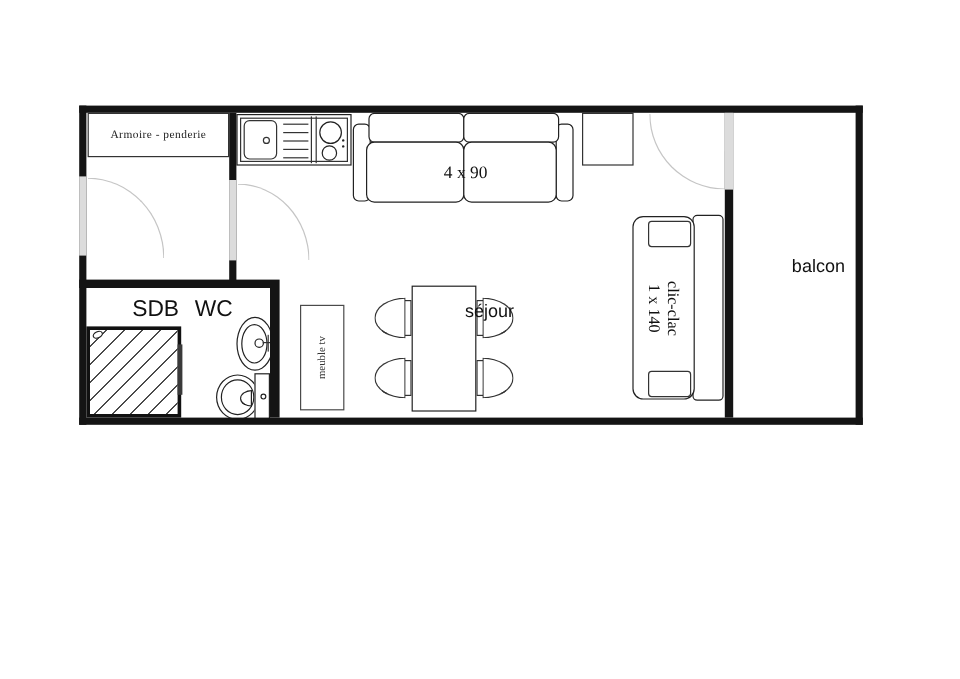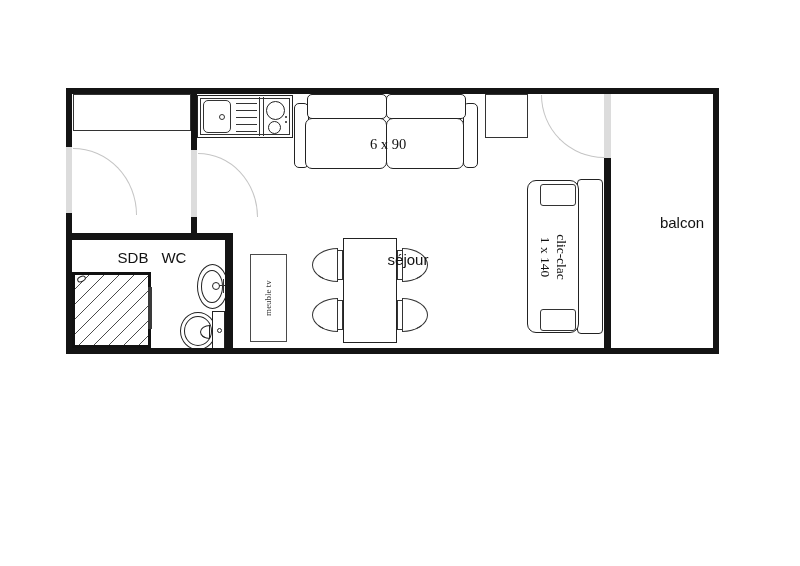--- a/index.html
+++ b/index.html
@@ -39,20 +39,21 @@
 
   <div class="abs opening" style="left:66px;top:147px;width:6px;height:66px;"></div>
   <div class="abs opening" style="left:191px;top:150px;width:6px;height:67px;"></div>
   <div class="abs opening" style="left:604px;top:94px;width:7px;height:64px;"></div>
 
   <div class="abs arc arc-tr" style="left:73px;top:148px;width:64px;height:67px;"></div>
   <div class="abs arc arc-tr" style="left:198px;top:153px;width:60px;height:64px;"></div>
   <div class="abs arc arc-bl" style="left:541px;top:95px;width:63px;height:63px;"></div>
 
   <div class="abs f thin" style="left:73px;top:94px;width:118px;height:37px;"></div>
+  <div class="abs lbl serif" style="left:73px;top:94px;width:118px;height:37px;font-size:9.5px;letter-spacing:.4px;color:#222;">Armoire - penderie</div>
 
   <div class="abs f" style="left:197px;top:95px;width:96px;height:43px;"></div>
   <div class="abs" style="left:200px;top:98px;width:90px;height:37px;border:1px solid #333;z-index:3;"></div>
   <div class="abs" style="left:259px;top:97px;width:5px;height:39px;border-left:1px solid #333;border-right:1px solid #333;z-index:4;box-sizing:border-box;"></div>
   <div class="abs f thin" style="left:203px;top:100px;width:28px;height:33px;border-radius:5px;"></div>
   <div class="abs thin circ" style="left:219px;top:114px;width:6px;height:6px;border:1px solid #333;z-index:4;"></div>
   <div class="abs line" style="left:236px;top:103px;width:21px;height:1px;"></div>
   <div class="abs line" style="left:236px;top:110px;width:21px;height:1px;"></div>
   <div class="abs line" style="left:236px;top:117px;width:21px;height:1px;"></div>
   <div class="abs line" style="left:236px;top:124px;width:21px;height:1px;"></div>
@@ -61,21 +62,21 @@
   <div class="abs thin circ" style="left:268px;top:121px;width:13px;height:13px;border:1.2px solid #222;z-index:4;"></div>
   <div class="abs circ" style="left:285px;top:116px;width:2.4px;height:2.4px;background:#222;z-index:4;"></div>
   <div class="abs circ" style="left:285px;top:121px;width:2.4px;height:2.4px;background:#222;z-index:4;"></div>
 
   <div class="abs f" style="left:294px;top:103px;width:15px;height:65px;border-radius:5px;"></div>
   <div class="abs f" style="left:463px;top:103px;width:15px;height:65px;border-radius:5px;"></div>
   <div class="abs f" style="left:307px;top:94px;width:80px;height:25px;border-radius:5px;"></div>
   <div class="abs f" style="left:386px;top:94px;width:80px;height:25px;border-radius:5px;"></div>
   <div class="abs f" style="left:305px;top:118px;width:82px;height:51px;border-radius:7px;"></div>
   <div class="abs f" style="left:386px;top:118px;width:78px;height:51px;border-radius:7px;"></div>
-  <div class="abs lbl serif" style="left:338px;top:136px;width:100px;height:16px;font-size:14.5px;">6 x 90</div>
+  <div class="abs lbl serif" style="left:338px;top:136px;width:100px;height:16px;font-size:14.5px;">4 x 90</div>
 
   <div class="abs f thin" style="left:485px;top:94px;width:43px;height:44px;"></div>
 
   <div class="abs f" style="left:577px;top:179px;width:26px;height:155px;border-radius:4px;"></div>
   <div class="abs f" style="left:527px;top:180px;width:52px;height:153px;border-radius:9px;"></div>
   <div class="abs f thin" style="left:540px;top:184px;width:36px;height:22px;border-radius:3px;"></div>
   <div class="abs f thin" style="left:540px;top:309px;width:36px;height:22px;border-radius:3px;"></div>
   <div class="abs lbl serif rot-cw" style="left:553px;top:257px;width:72px;height:34px;font-size:13.5px;line-height:16px;flex-direction:column;z-index:7;">
     <span>clic-clac</span>
     <span>1 x 140</span>
@@ -87,21 +88,21 @@
   <div class="abs f thin" style="left:336px;top:300px;width:7px;height:30px;"></div>
   <div class="abs f thin" style="left:312px;top:298px;width:26px;height:34px;border-radius:26px 0 0 26px / 17px 0 0 17px;"></div>
   <div class="abs f thin" style="left:397px;top:250px;width:7px;height:30px;"></div>
   <div class="abs f thin" style="left:402px;top:248px;width:26px;height:34px;border-radius:0 26px 26px 0 / 0 17px 17px 0;"></div>
   <div class="abs f thin" style="left:397px;top:300px;width:7px;height:30px;"></div>
   <div class="abs f thin" style="left:402px;top:298px;width:26px;height:34px;border-radius:0 26px 26px 0 / 0 17px 17px 0;"></div>
 
   <div class="abs" style="left:250px;top:254px;width:37px;height:88px;border:1.2px solid #4a4a4a;background:#fff;z-index:3;box-sizing:border-box;"></div>
   <div class="abs lbl serif rot-ccw" style="left:268px;top:298px;width:46px;height:12px;font-size:9px;color:#333;">meuble tv</div>
 
-  <div class="abs lbl" style="left:112px;top:249px;width:80px;height:17px;gap:13px;font-size:15px;">
+  <div class="abs lbl" style="left:112px;top:249px;width:80px;height:17px;gap:13px;font-size:19px;">
     <span>SDB</span>
     <span>WC</span>
   </div>
 
   <div class="abs shower" style="left:72px;top:272px;width:79px;height:76px;"></div>
   <div class="abs circ" style="left:77px;top:276px;width:9px;height:6px;border:1px solid #222;background:#fff;transform:rotate(-25deg);z-index:4;"></div>
   <div class="abs" style="left:148px;top:287px;width:4px;height:42px;background:#3a3a3a;z-index:4;"></div>
 
   <div class="abs f circ" style="left:197px;top:264px;width:31px;height:45px;border-width:1.3px;"></div>
   <div class="abs thin circ" style="left:201px;top:270px;width:22px;height:33px;border:1.1px solid #222;z-index:4;"></div>

